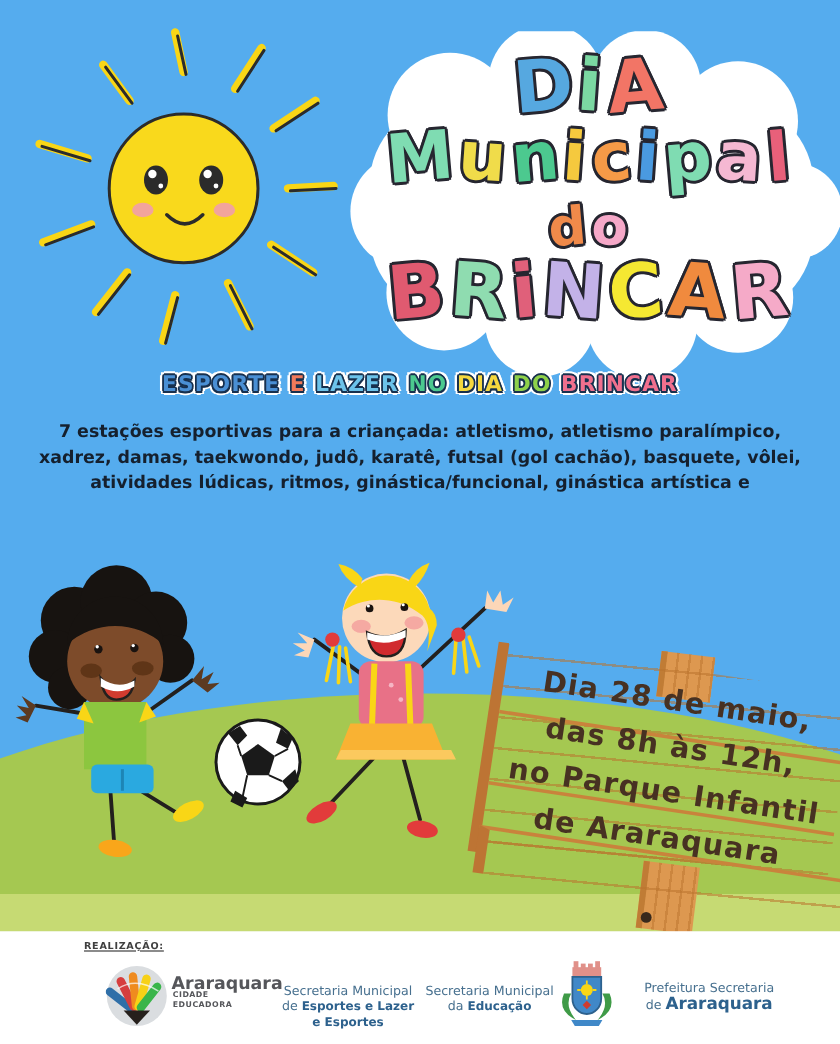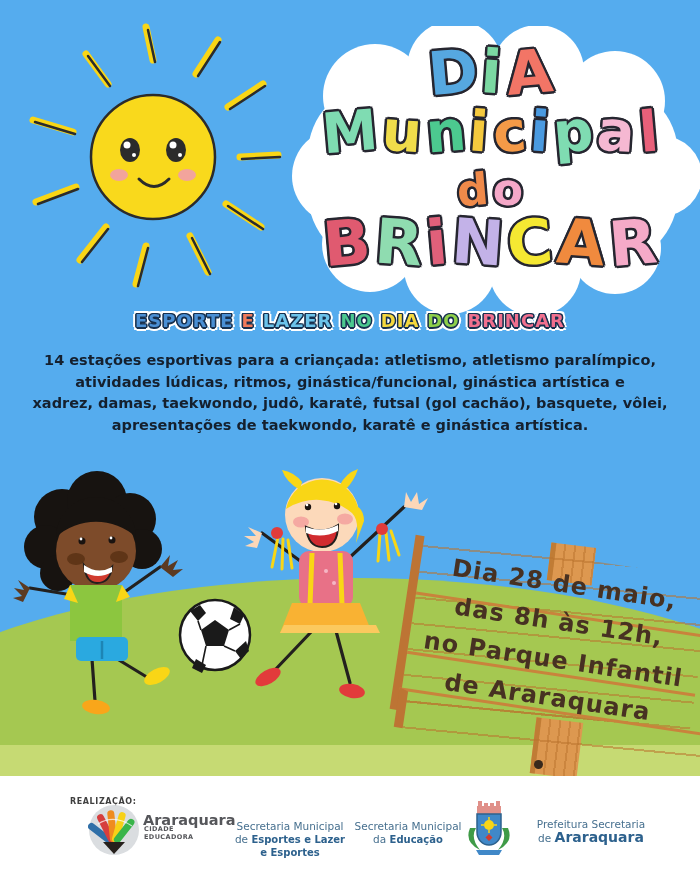--- a/index.html
+++ b/index.html
@@ -57,22 +57,22 @@
              letter-spacing:1px;}
   .post-bottom{position:absolute;left:533px;top:720px;width:42px;height:56px;
                transform:rotate(7deg);background:#dd9850;border-left:5px solid #c07c35;
                background-image:repeating-linear-gradient(90deg,rgba(186,115,45,0) 0 8px,rgba(186,115,45,.5) 8px 10px);}
   .bottom-plank{position:absolute;left:395px;top:710px;width:310px;height:40px;
                 transform:rotate(8.5deg);border-top:3px solid #c9833c;
                 border-left:9px solid #bd7434;box-sizing:border-box;}
   .nail{position:absolute;left:534px;top:760px;width:9px;height:9px;border-radius:50%;background:#38291c;}
   
   .footer{position:absolute;left:0;top:776px;width:700px;height:94px;background:#ffffff;}
-  .realizacao{position:absolute;left:70px;top:21px;font-size:8px;font-weight:600;
-              color:#3f3f3f;letter-spacing:.6px;}
+  .realizacao{position:absolute;left:70px;top:8px;font-size:8px;font-weight:600;
+              color:#3f3f3f;letter-spacing:.6px;text-decoration:underline;}
   .logo1{position:absolute;left:88px;top:28px;}
   .logo1-name{position:absolute;left:143px;top:36px;font-size:14.5px;font-weight:bold;color:#55565a;}
   .logo1-sub{position:absolute;left:144px;top:50px;font-size:6.5px;font-weight:bold;
              color:#55565a;letter-spacing:.4px;line-height:7.5px;}
   .sec-block{position:absolute;text-align:center;color:#47708f;font-size:10.5px;line-height:12.5px;}
   .sec-block b{color:#2d618d;font-size:10px;}
   .sec-esportes{left:210px;top:44px;width:160px;}
   .sec-educacao{left:352px;top:44px;width:112px;}
   .crest{position:absolute;left:466px;top:22px;}
   .pref-block{position:absolute;left:516px;top:42px;width:150px;text-align:center;
@@ -141,24 +141,23 @@
   </svg>
 
   <div class="t-line t-l1"><span class="t-letter" style="color: rgb(86, 168, 224);">D</span><span class="t-letter" style="color: rgb(123, 216, 162);">i</span><span class="t-letter" style="color: rgb(242, 117, 102);">A</span></div>
   <div class="t-line t-l2"><span class="t-letter" style="color: rgb(127, 220, 178);">M</span><span class="t-letter" style="color: rgb(240, 220, 74);">u</span><span class="t-letter" style="color: rgb(76, 201, 143);">n</span><span class="t-letter" style="color: rgb(245, 201, 62);">i</span><span class="t-letter" style="color: rgb(245, 154, 71);">c</span><span class="t-letter" style="color: rgb(74, 154, 224);">i</span><span class="t-letter" style="color: rgb(127, 220, 178);">p</span><span class="t-letter" style="color: rgb(245, 184, 210);">a</span><span class="t-letter" style="color: rgb(232, 96, 122);">l</span></div>
   <div class="t-line t-l3"><span class="t-letter" style="color: rgb(240, 138, 74);">d</span><span class="t-letter" style="color: rgb(245, 168, 200);">o</span></div>
   <div class="t-line t-l4"><span class="t-letter" style="color: rgb(224, 90, 112);">B</span><span class="t-letter" style="color: rgb(143, 220, 176);">R</span><span class="t-letter" style="color: rgb(224, 96, 122);">i</span><span class="t-letter" style="color: rgb(195, 178, 232);">N</span><span class="t-letter" style="color: rgb(245, 232, 50);">C</span><span class="t-letter" style="color: rgb(240, 138, 62);">A</span><span class="t-letter" style="color: rgb(245, 170, 200);">R</span></div>
 
   <div class="subtitle"><span class="s-word" style="color: rgb(74, 143, 212);">ESPORTE</span><span class="s-word" style="color: rgb(240, 122, 90);">E</span><span class="s-word" style="color: rgb(108, 195, 234);">LAZER</span><span class="s-word" style="color: rgb(76, 201, 143);">NO</span><span class="s-word" style="color: rgb(245, 216, 62);">DIA</span><span class="s-word" style="color: rgb(142, 208, 74);">DO</span><span class="s-word" style="color: rgb(240, 112, 142);">BRINCAR</span></div>
 
   <div class="body-text">
-    <div>14 estações esportivas para a criançada: atletismo, atletismo paralímpico,</div>
+    <div>7 estações esportivas para a criançada: atletismo, atletismo paralímpico,</div>
+    <div>xadrez, damas, taekwondo, judô, karatê, futsal (gol cachão), basquete, vôlei,</div>
     <div>atividades lúdicas, ritmos, ginástica/funcional, ginástica artística e</div>
-    <div>xadrez, damas, taekwondo, judô, karatê, futsal (gol cachão), basquete, vôlei,</div>
-    <div>apresentações de taekwondo, karatê e ginástica artística.</div>
   </div>
 
   <svg class="kids" width="440" height="332" viewBox="0 0 440 332">
 
     <g>
       <g stroke="#23201e" stroke-width="3.2" stroke-linecap="round">
         <line x1="72" y1="150" x2="30" y2="143"></line>
         <line x1="126" y1="146" x2="160" y2="122"></line>
         <line x1="92" y1="214" x2="95" y2="256"></line>
         <line x1="114" y1="212" x2="150" y2="234"></line>

